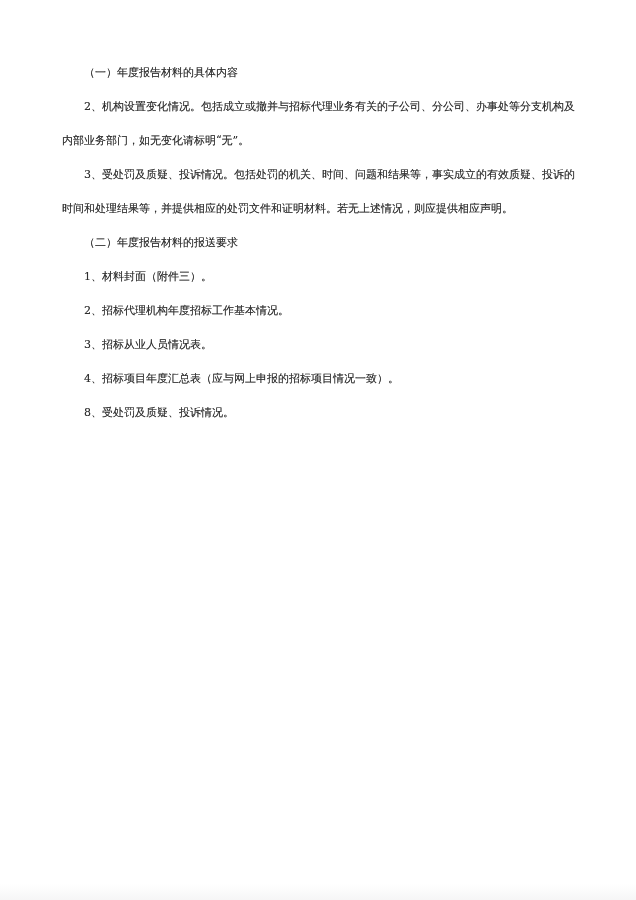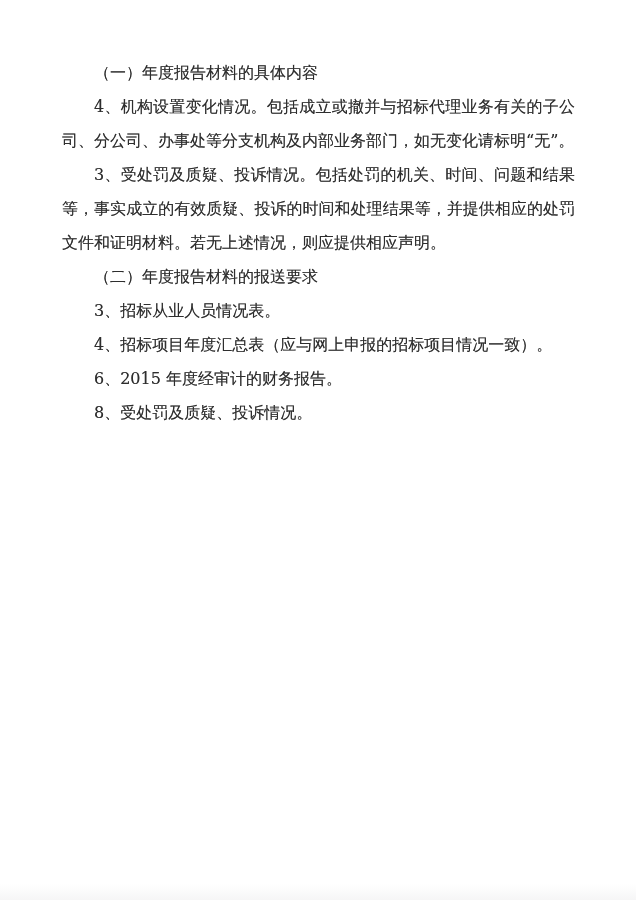--- a/index.html
+++ b/index.html
@@ -14,21 +14,21 @@
     margin: 0 auto;
     background: #ffffff;
     overflow: hidden;
     font-family: "DejaVu Serif", "Liberation Serif", serif;
   }
   .doc {
     position: absolute;
     left: 62px;
     top: 56px;
     width: 513px;
-    font-size: 16px;
+    font-size: 11px;
     line-height: 34px;
     color: #2e2e2e;
     
     text-shadow: 0 0 0.4px rgba(46,46,46,0.55);
   }
   .doc p {
     margin: 0;
     padding: 0;
     text-indent: 2em;
     text-align: justify;
@@ -50,22 +50,23 @@
     background: linear-gradient(to bottom, rgba(0,0,0,0) 0%, rgba(120,125,130,0.07) 100%);
     pointer-events: none;
   }
 </style>
 </head>
 <body>
 
 <div class="page">
   <div class="doc" id="doc">
       <p class="heading">（一）年度报告材料的具体内容</p>
-      <p class="paragraph">4、机构设置变化情况。包括成立或撤并与招标代理业务有关的子公司、分公司、办事处等分支机构及内部业务部门，如无变化请标明“无”。</p>
+      <p class="paragraph">2、机构设置变化情况。包括成立或撤并与招标代理业务有关的子公司、分公司、办事处等分支机构及内部业务部门，如无变化请标明“无”。</p>
       <p class="paragraph">3、受处罚及质疑、投诉情况。包括处罚的机关、时间、问题和结果等，事实成立的有效质疑、投诉的时间和处理结果等，并提供相应的处罚文件和证明材料。若无上述情况，则应提供相应声明。</p>
       <p class="heading">（二）年度报告材料的报送要求</p>
+      <p class="list-item">1、材料封面（附件三）。</p>
+      <p class="list-item">2、招标代理机构年度招标工作基本情况。</p>
       <p class="list-item">3、招标从业人员情况表。</p>
       <p class="list-item">4、招标项目年度汇总表（应与网上申报的招标项目情况一致）。</p>
-      <p class="list-item">6、2015 年度经审计的财务报告。</p>
       <p class="list-item">8、受处罚及质疑、投诉情况。</p>
     </div>
   <div class="page-bottom-shade"></div>
 </div>
 
 </body></html>

